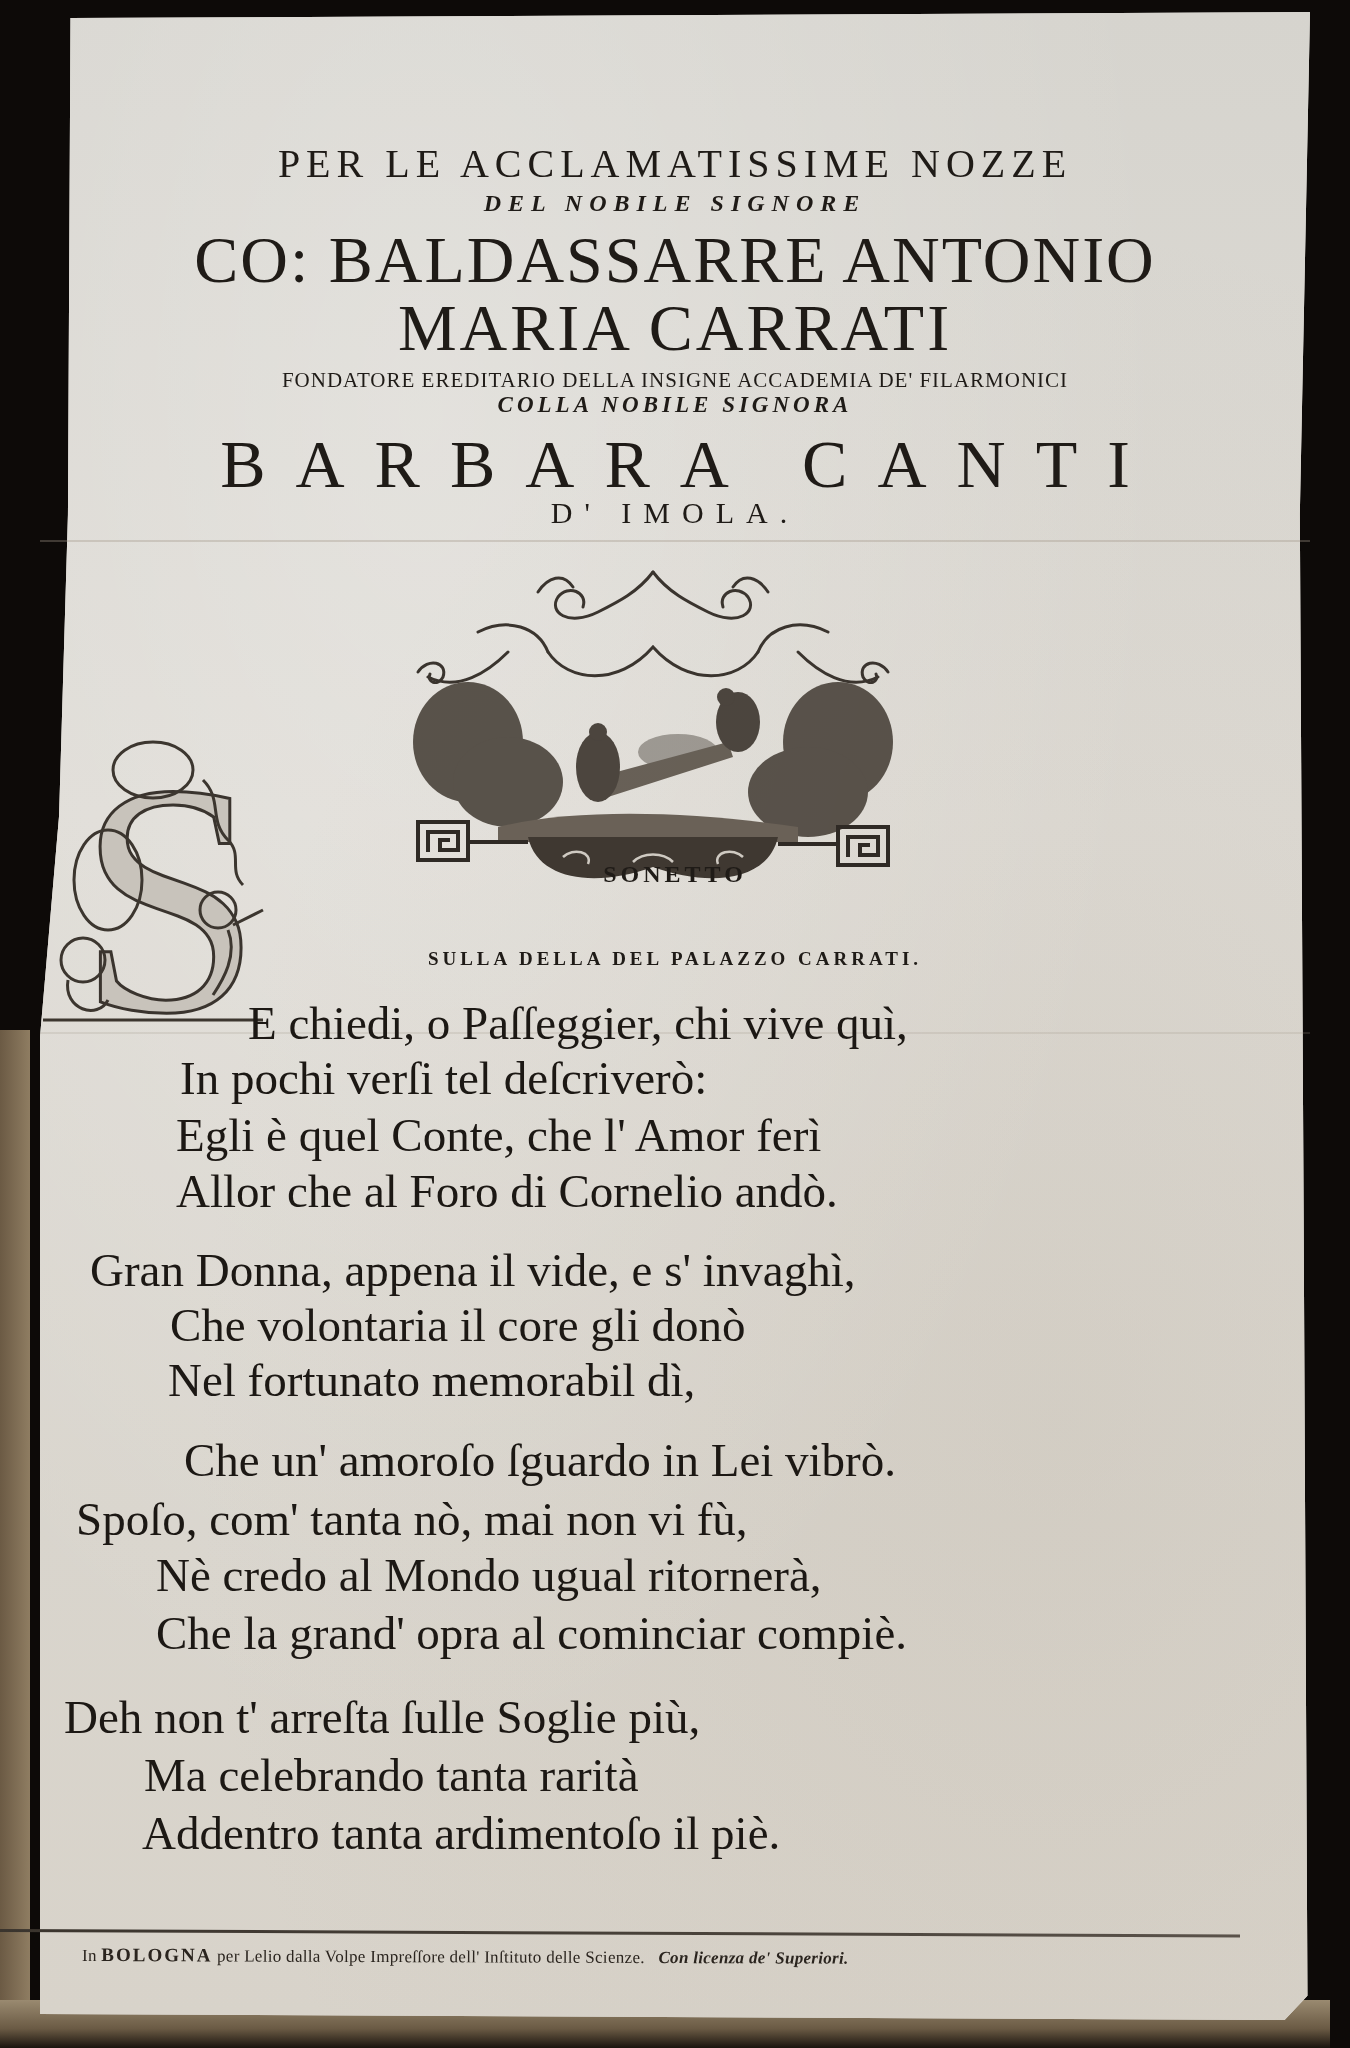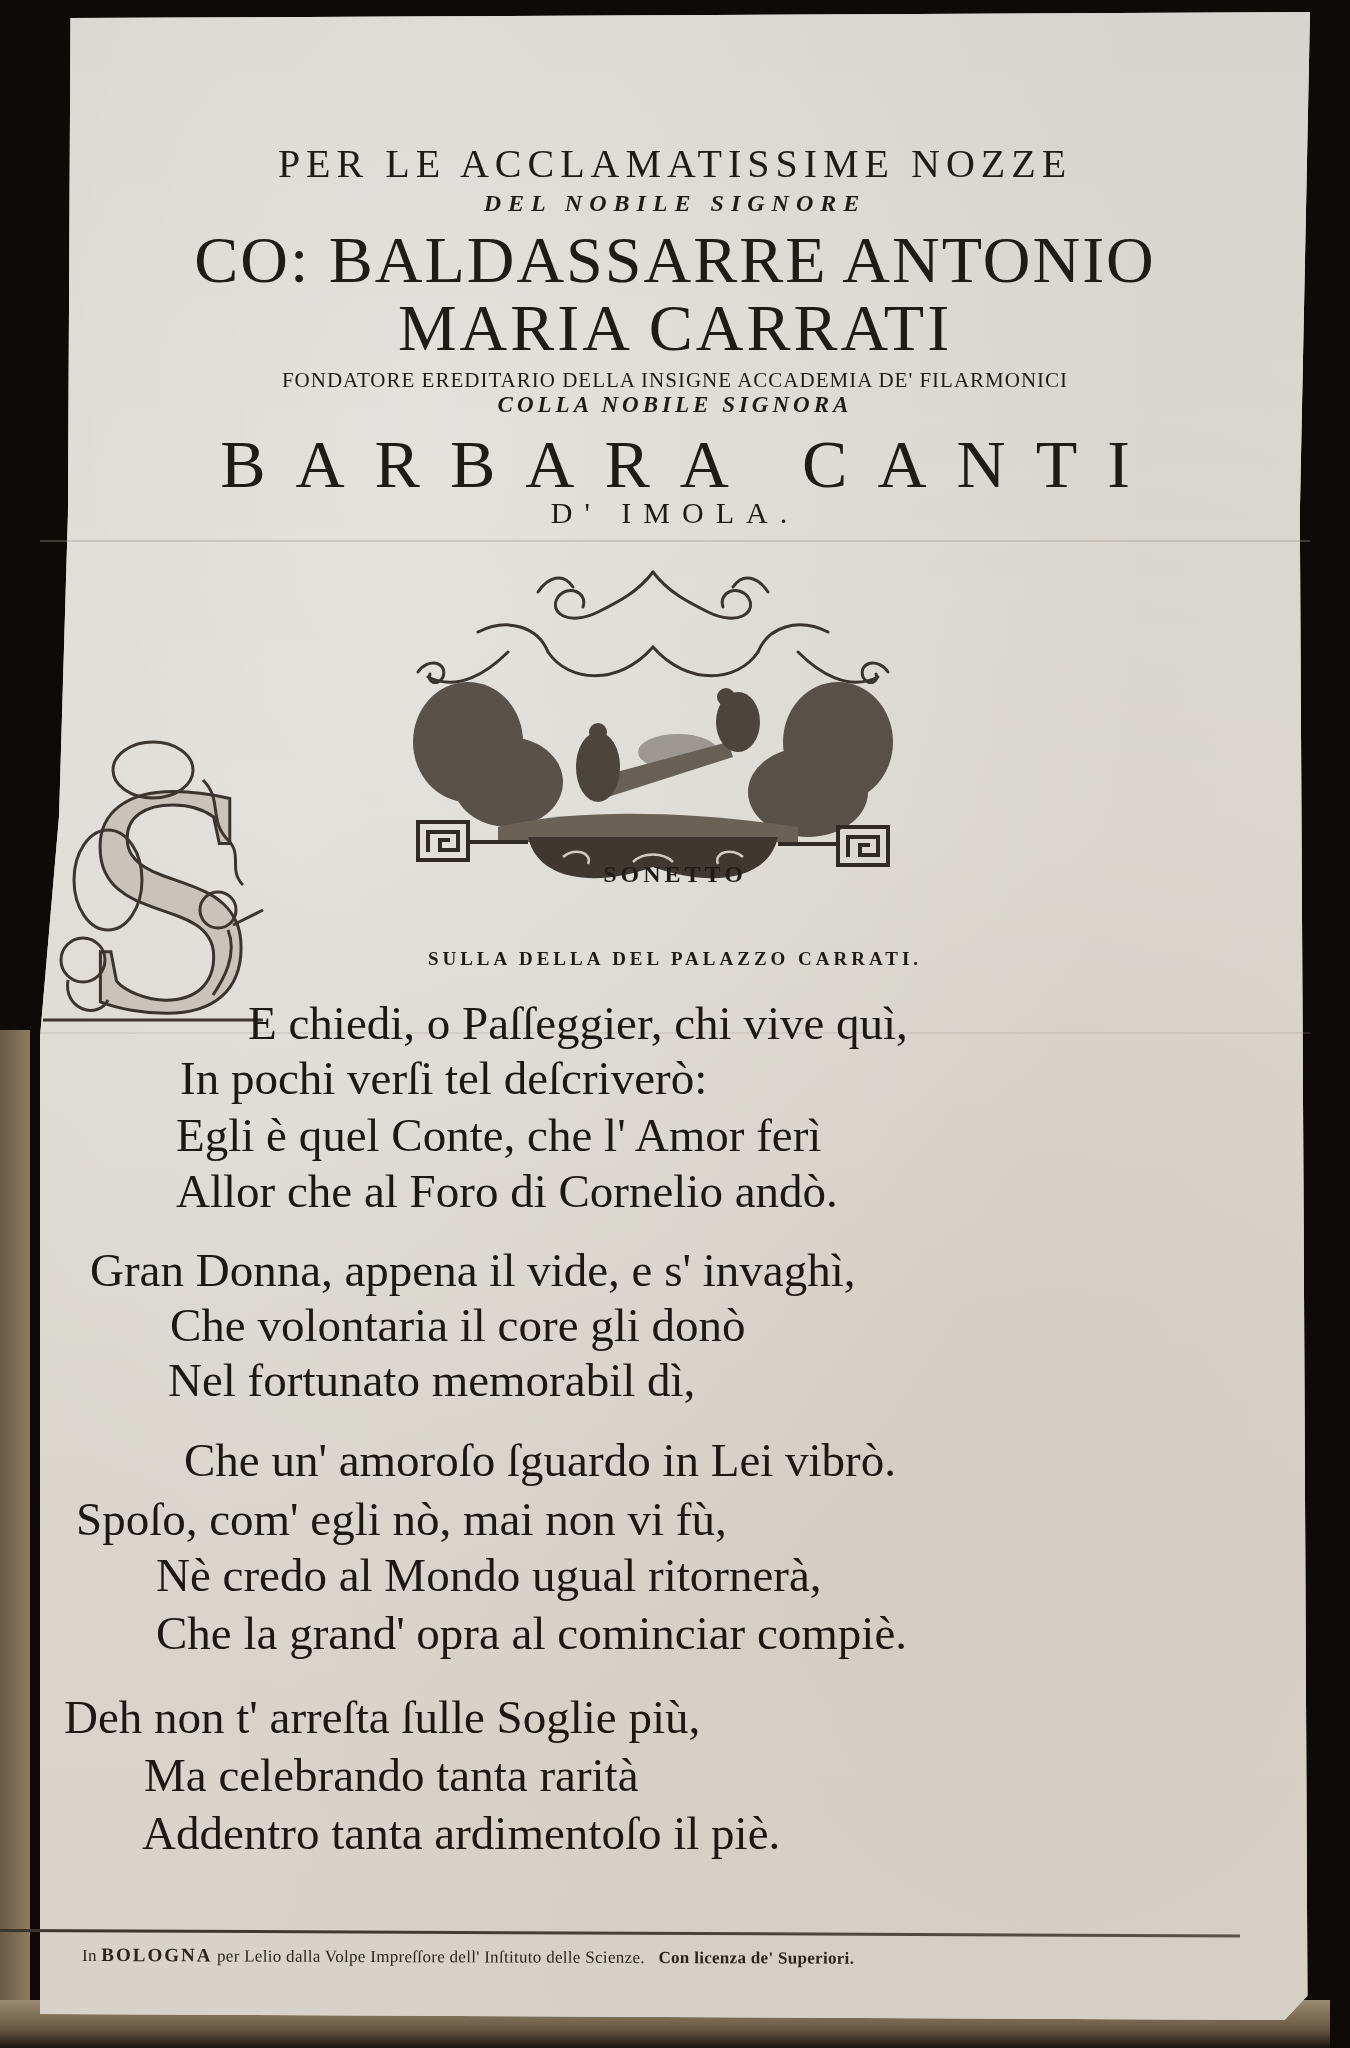--- a/index.html
+++ b/index.html
@@ -60,21 +60,21 @@
       position: absolute; left: 0; top: 1929px; width: 1240px; height: 3px;
       background: linear-gradient(90deg, #3a342d, #4a433b 60%, #5a524a);
       transform: rotate(0.25deg); transform-origin: left;
     }
     .footer {
       position: absolute; left: 82px; top: 1944px; width: 1200px;
       font-size: 17px; color: #2a241e; white-space: nowrap; letter-spacing: 0.3px;
       transform: rotate(0.2deg); transform-origin: left;
     }
     .footer .city { font-weight: bold; letter-spacing: 2px; font-size: 19px; }
-    .footer .licenza { font-weight: bold; }
+    .footer .licenza { font-style: italic; font-weight: bold; }
   </style>
 </head>
 <body>
 
 <div class="bg-left-book"></div>
 <div class="bg-bottom-book"></div>
 
 <div class="sheet"></div>
 <div class="fold-line" style="top:540px"></div>
 <div class="fold-line" style="top:1032px;opacity:0.6"></div>
@@ -163,21 +163,21 @@
     <div class="verse" style="left:176px; top:1112px;">Egli è quel Conte, che l' Amor ferì</div>
     <div class="verse" style="left:176px; top:1168px;">Allor che al Foro di Cornelio andò.</div>
   </div>
   <div>
     <div class="verse" style="left:90px; top:1247px;">Gran Donna, appena il vide, e s' invaghì,</div>
     <div class="verse" style="left:170px; top:1302px;">Che volontaria il core gli donò</div>
     <div class="verse" style="left:168px; top:1357px;">Nel fortunato memorabil dì,</div>
     <div class="verse" style="left:184px; top:1413px;margin-top:24px;">Che un' amoroſo ſguardo in Lei vibrò.</div>
   </div>
   <div>
-    <div class="verse" style="left:76px; top:1496px;">Spoſo, com' egli nò, mai non vi fù,</div>
+    <div class="verse" style="left:76px; top:1496px;">Spoſo, com' tanta nò, mai non vi fù,</div>
     <div class="verse" style="left:156px; top:1552px;">Nè credo al Mondo ugual ritornerà,</div>
     <div class="verse" style="left:156px; top:1610px;">Che la grand' opra al cominciar compiè.</div>
   </div>
   <div>
     <div class="verse" style="left:64px; top:1694px;">Deh non t' arreſta ſulle Soglie più,</div>
     <div class="verse" style="left:144px; top:1752px;">Ma celebrando tanta rarità</div>
     <div class="verse" style="left:142px; top:1810px;">Addentro tanta ardimentoſo il piè.</div>
   </div>
 </div>
 

